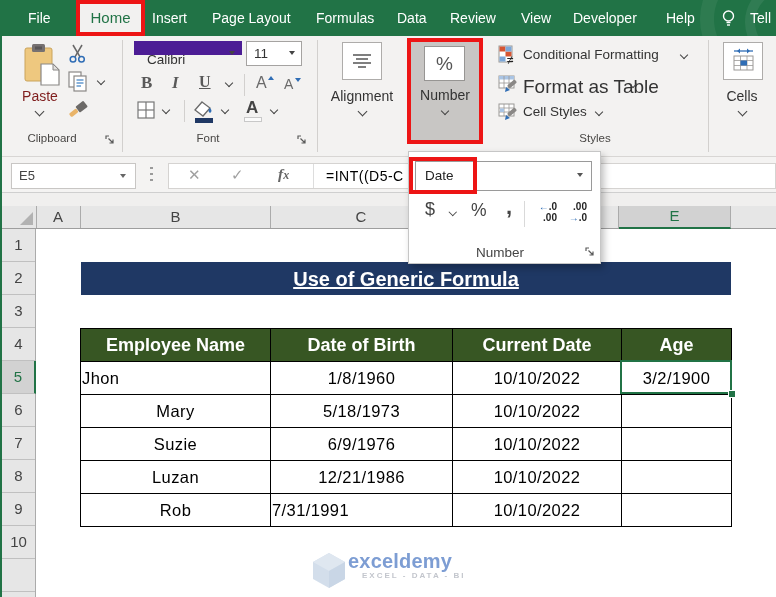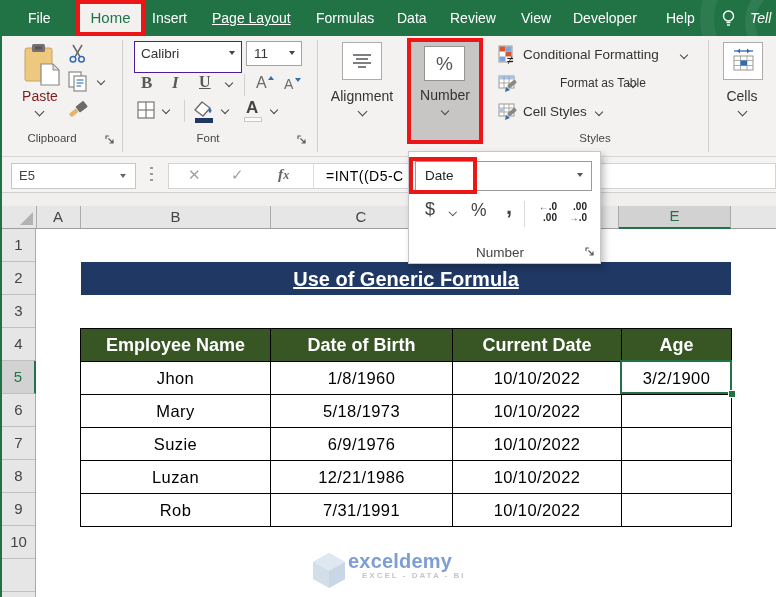--- a/index.html
+++ b/index.html
@@ -14,28 +14,28 @@
   .glab{position:absolute;font-size:11.5px;color:#484644;text-align:center;}
 </style>
 </head>
 <body>
 
 <div class="ab" style="left:0;top:0;width:776px;height:36px;background:#217346;overflow:hidden;">
   <div class="ab" style="left:700px;top:-40px;width:90px;height:90px;border-radius:50%;border:14px solid rgba(255,255,255,0.06);"></div>
   <div class="ab" style="left:745px;top:-18px;width:60px;height:60px;border-radius:50%;border:10px solid rgba(255,255,255,0.07);"></div>
   <div class="ab" style="left:28px;top:0;height:36px;line-height:36px;color:#fff;font-size:14px;">File</div>
   <div class="ab" style="left:152px;top:0;height:36px;line-height:36px;color:#fff;font-size:14px;">Insert</div>
-  <div class="ab" style="left:212px;top:0;height:40px;line-height:36px;color:#fff;font-size:14px;text-decoration:underline;">Page Layout</div>
+  <div class="ab" style="left:212px;top:0;height:40px;line-height:36px;color:#fff;font-size:14px;">Page Layout</div>
   <div class="ab" style="left:316px;top:0;height:36px;line-height:36px;color:#fff;font-size:14px;">Formulas</div>
   <div class="ab" style="left:397px;top:0;height:36px;line-height:36px;color:#fff;font-size:14px;">Data</div>
   <div class="ab" style="left:450px;top:0;height:36px;line-height:36px;color:#fff;font-size:14px;">Review</div>
   <div class="ab" style="left:521px;top:0;height:36px;line-height:36px;color:#fff;font-size:14px;">View</div>
   <div class="ab" style="left:573px;top:0;height:36px;line-height:36px;color:#fff;font-size:14px;">Developer</div>
   <div class="ab" style="left:666px;top:0;height:36px;line-height:36px;color:#fff;font-size:14px;">Help</div>
-  <div class="ab" style="left:750px;top:0;height:36px;line-height:36px;color:#fff;font-size:14px;font-style:italic;">Tell</div>
+  <div class="ab" style="left:750px;top:0;height:36px;line-height:36px;color:#fff;font-size:14px;">Tell</div>
   <svg class="ab" style="left:720px;top:9px;" width="17" height="19" viewBox="0 0 17 19">
     <circle cx="8.5" cy="7" r="5" fill="none" stroke="#fff" stroke-width="1.4"></circle>
     <line x1="6.5" y1="13.5" x2="10.5" y2="13.5" stroke="#fff" stroke-width="1.4"></line>
     <line x1="7" y1="16" x2="10" y2="16" stroke="#fff" stroke-width="1.4"></line>
   </svg>
 </div>
 
 <div class="ab" style="left:76px;top:0;width:61px;height:28px;background:#f2f1f0;border:4px solid #ed1515;color:#217346;font-size:15px;text-align:center;line-height:28px;">Home</div>
 
 <div class="ab" style="left:0;top:36px;width:776px;height:121px;background:#f3f2f1;border-bottom:1px solid #d8d6d4;box-sizing:border-box;"></div>
@@ -71,21 +71,21 @@
     <rect x="-1" y="6.5" width="9" height="4.5" rx="1.5" fill="#e9b469"></rect>
     <rect x="8.5" y="5" width="10" height="7.5" rx="1" fill="#6c6a68"></rect>
   </g>
 </svg>
 <div class="glab" style="left:12px;top:132px;width:80px;">Clipboard</div>
 <svg class="ab" style="left:105px;top:135px;" width="11" height="11" viewBox="0 0 11 11">
   <path d="M1 4 V1 H4" fill="none" stroke="#5a5a5a" stroke-width="1.2"></path>
   <path d="M3.5 3.5 L8 8 M8 4.5 V8 H4.5" fill="none" stroke="#5a5a5a" stroke-width="1.2"></path>
 </svg>
 
-<div class="ab" style="left:134px;top:41px;width:108px;height:32px;background:#fff;border:1px solid #4c1d95;box-sizing:border-box;font-size:13.5px;color:#333;line-height:23px;padding-left:6px;">Calibri</div>
+<div class="ab" style="left:134px;top:41px;width:108px;height:14px;background:#fff;border:7px solid #4c1d95;box-sizing:border-box;font-size:13.5px;color:#333;line-height:23px;padding-left:6px;">Calibri</div>
 <div class="tri" style="left:229px;top:51px;border-top-color:#444;"></div>
 <div class="ab" style="left:246px;top:41px;width:56px;height:25px;background:#fff;border:1px solid #a5a3a1;box-sizing:border-box;font-size:13.5px;color:#333;line-height:23px;padding-left:7px;">11</div>
 <div class="tri" style="left:289px;top:51px;border-top-color:#444;"></div>
 <div class="ab" style="left:141px;top:73px;font-size:17px;font-weight:bold;color:#595959;font-family:'Liberation Serif',serif;">B</div>
 <div class="ab" style="left:172px;top:73px;font-size:17px;font-style:italic;font-weight:bold;color:#595959;font-family:'Liberation Serif',serif;">I</div>
 <div class="ab" style="left:199px;top:73px;font-size:16px;color:#595959;text-decoration:underline;font-weight:bold;font-family:'Liberation Serif',serif;">U</div>
 <div class="chv" style="left:226px;top:80px;width:5px;height:5px;"></div>
 <div class="sep" style="left:244px;top:74px;height:22px;"></div>
 <div class="ab" style="left:256px;top:74px;font-size:16px;color:#6a6a6a;">A</div>
 <div class="tri" style="left:268px;top:76px;border-top:none;border-bottom:4px solid #2f6db5;border-left-width:3px;border-right-width:3px;"></div>
@@ -140,21 +140,21 @@
 <div class="chv" style="left:681px;top:52px;width:5px;height:5px;"></div>
 <svg class="ab" style="left:498px;top:75px;" width="20" height="19" viewBox="0 0 20 19">
   <rect x="1" y="1" width="15" height="12" fill="#fff" stroke="#9a9896" stroke-width="1"></rect>
   <rect x="1" y="1" width="15" height="3.5" fill="#a9c4e4"></rect>
   <line x1="6" y1="1" x2="6" y2="13" stroke="#9a9896" stroke-width="0.8"></line>
   <line x1="11" y1="1" x2="11" y2="13" stroke="#9a9896" stroke-width="0.8"></line>
   <line x1="1" y1="8" x2="16" y2="8" stroke="#9a9896" stroke-width="0.8"></line>
   <rect x="9" y="7" width="10" height="4" rx="1.5" transform="rotate(-40 14 9)" fill="#8a8886"></rect>
   <path d="M8 12 l4 3 -5 2 z" fill="#2f6db5"></path>
 </svg>
-<div class="ab" style="left:523px;top:76px;font-size:12px;color:#333;margin-left:37px;">Format as Table</div>
+<div class="ab" style="left:523px;top:76px;font-size:19px;color:#333;">Format as Table</div>
 <div class="chv" style="left:630px;top:81px;width:5px;height:5px;"></div>
 <svg class="ab" style="left:498px;top:103px;" width="20" height="19" viewBox="0 0 20 19">
   <rect x="1" y="1" width="15" height="12" fill="#fff" stroke="#9a9896" stroke-width="1"></rect>
   <line x1="6" y1="1" x2="6" y2="13" stroke="#9a9896" stroke-width="0.8"></line>
   <line x1="11" y1="1" x2="11" y2="13" stroke="#9a9896" stroke-width="0.8"></line>
   <line x1="1" y1="5" x2="16" y2="5" stroke="#9a9896" stroke-width="0.8"></line>
   <line x1="1" y1="9" x2="16" y2="9" stroke="#9a9896" stroke-width="0.8"></line>
   <rect x="2" y="5.5" width="4" height="3.5" fill="#a9c4e4"></rect>
   <rect x="9" y="7" width="10" height="4" rx="1.5" transform="rotate(-40 14 9)" fill="#8a8886"></rect>
   <path d="M8 12 l4 3 -5 2 z" fill="#2f6db5"></path>
@@ -226,21 +226,21 @@
         <col style="width:110px">
       </colgroup>
     <tbody>
         <tr style="height:33px;background:#375623;color:#fff;font-weight:bold;font-size:18px;">
       <td style="border:1.5px solid #000;text-align:center;">Employee Name</td>
       <td style="border:1.5px solid #000;text-align:center;margin-left:36px;">Date of Birth</td>
       <td style="border:1.5px solid #000;text-align:center;">Current Date</td>
       <td style="border:1.5px solid #000;text-align:center;">Age</td>
     </tr>
     <tr style="height:33px;font-size:16.5px;letter-spacing:0.4px;">
-      <td style="border:1.5px solid #000;text-align:center;">Jhon</td>
+      <td style="border:1.5px solid #000;text-align:left;">Jhon</td>
       <td style="border:1.5px solid #000;text-align:center;">1/8/1960</td>
       <td style="border:1.5px solid #000;text-align:center;">10/10/2022</td>
       <td style="border:1.5px solid #000;text-align:center;">3/2/1900</td>
     </tr>
     <tr style="height:33px;font-size:16.5px;letter-spacing:0.4px;">
       <td style="border:1.5px solid #000;text-align:center;">Mary</td>
       <td style="border:1.5px solid #000;text-align:center;">5/18/1973</td>
       <td style="border:1.5px solid #000;text-align:center;">10/10/2022</td>
       <td style="border:1.5px solid #000;text-align:center;"></td>
     </tr>
@@ -251,21 +251,21 @@
       <td style="border:1.5px solid #000;text-align:center;"></td>
     </tr>
     <tr style="height:33px;font-size:16.5px;letter-spacing:0.4px;">
       <td style="border:1.5px solid #000;text-align:center;">Luzan</td>
       <td style="border:1.5px solid #000;text-align:center;">12/21/1986</td>
       <td style="border:1.5px solid #000;text-align:center;">10/10/2022</td>
       <td style="border:1.5px solid #000;text-align:center;"></td>
     </tr>
     <tr style="height:33px;font-size:16.5px;letter-spacing:0.4px;">
       <td style="border:1.5px solid #000;text-align:center;">Rob</td>
-      <td style="border:1.5px solid #000;text-align:center;margin-left:48px;">7/31/1991</td>
+      <td style="border:1.5px solid #000;margin-left:48px;">7/31/1991</td>
       <td style="border:1.5px solid #000;text-align:center;">10/10/2022</td>
       <td style="border:1.5px solid #000;text-align:center;"></td>
     </tr>
   </tbody>
     </table>
 </div>
 
 <div class="ab" style="left:620px;top:360px;width:112px;height:34px;border:2px solid #217346;box-sizing:border-box;"></div>
 <div class="ab" style="left:728px;top:390px;width:6px;height:6px;background:#217346;border:1px solid #fff;"></div>
 

